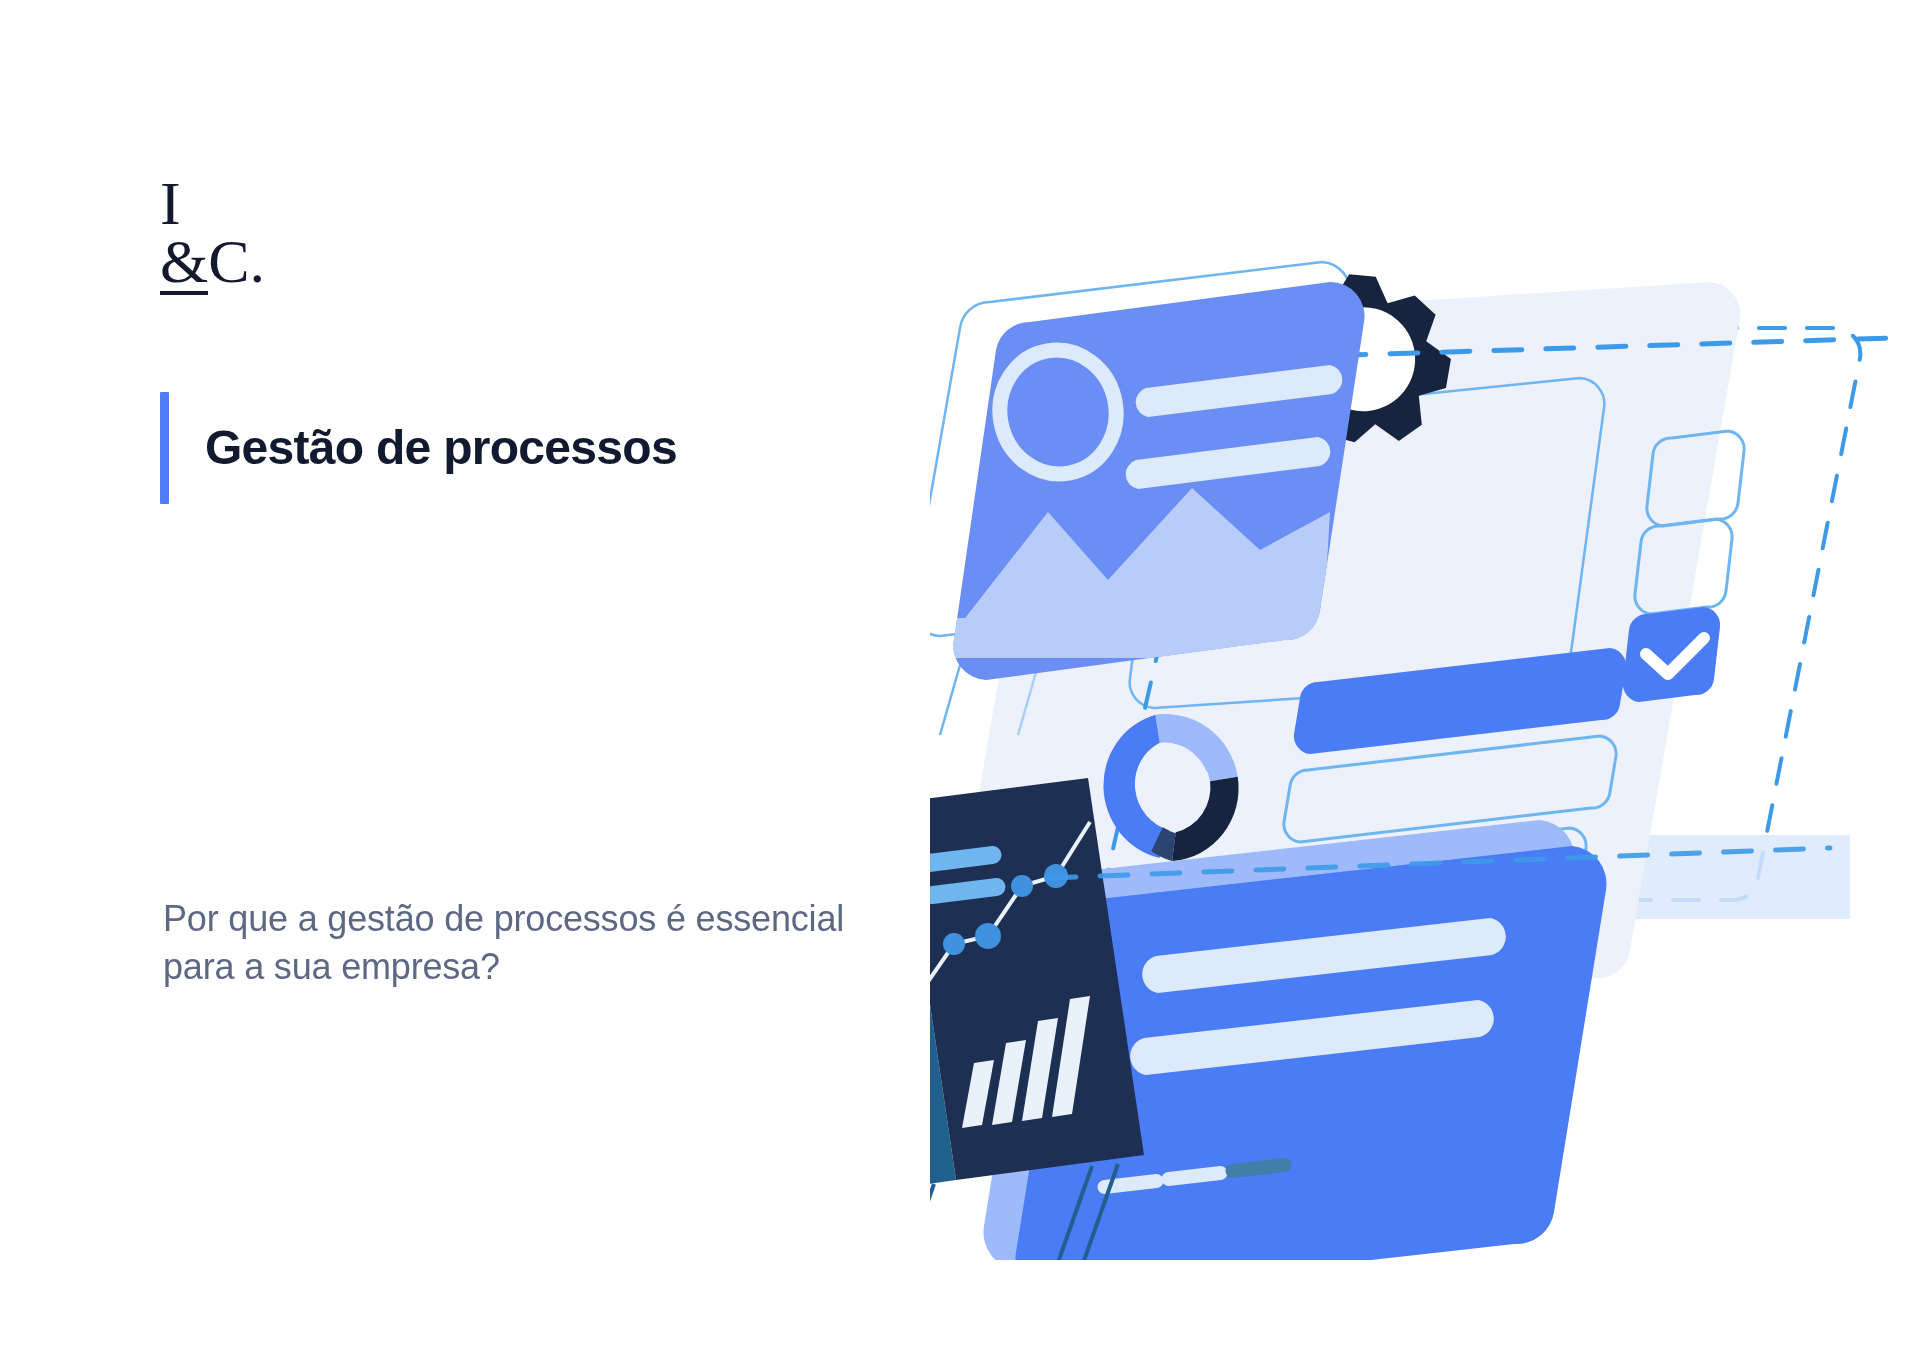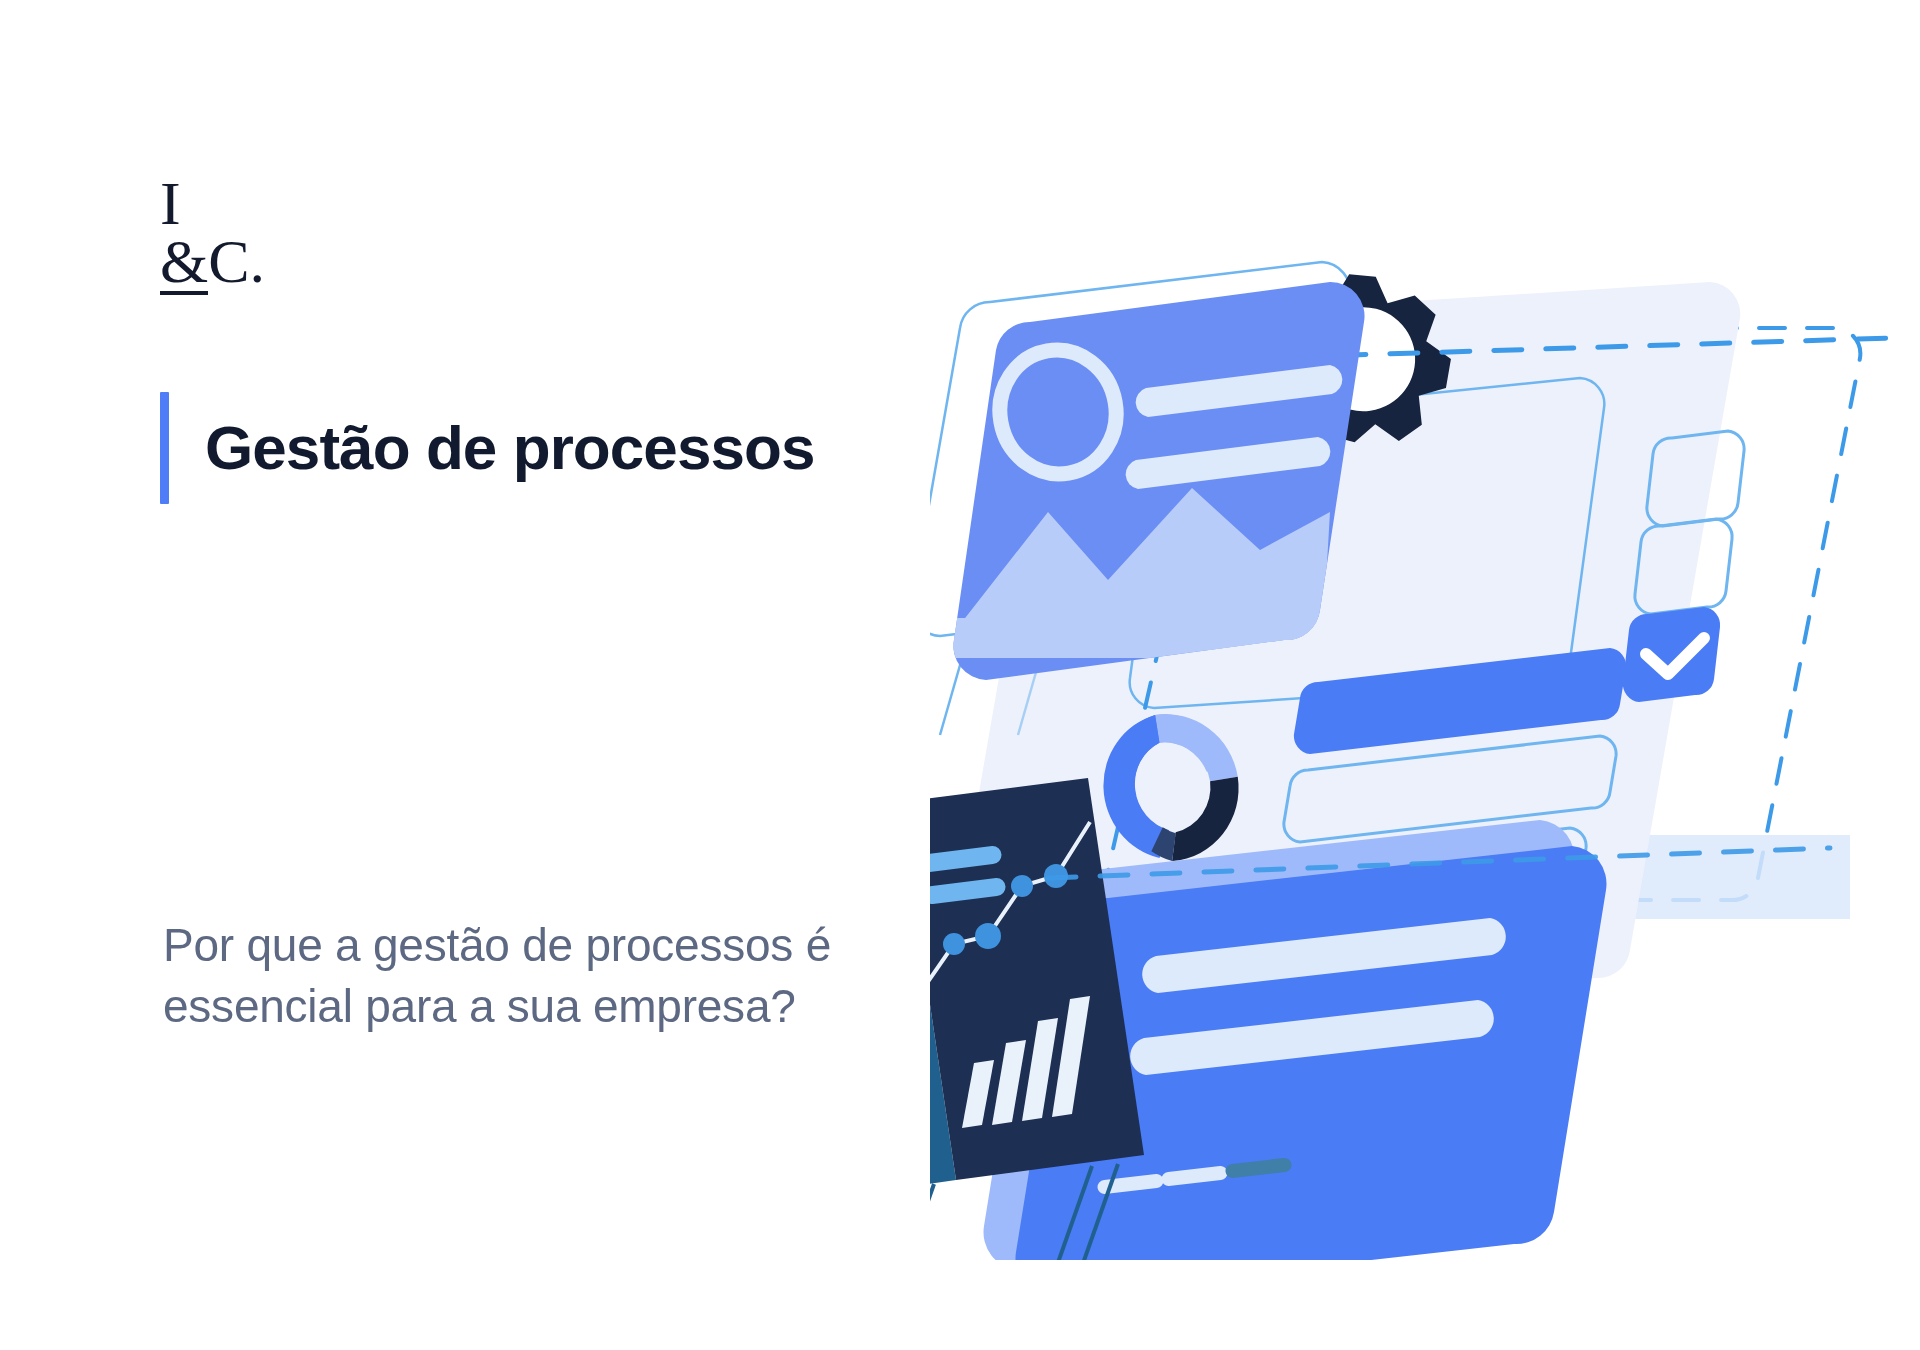--- a/index.html
+++ b/index.html
@@ -63,39 +63,38 @@
   }
   .title-bar {
     width: 9px;
     height: 112px;
     background: #4f7cf7;
     border-radius: 1px;
     flex: none;
   }
   .title-text {
     margin-left: 36px;
-    font-size: 62px;
+    font-size: 48px;
     font-weight: 700;
     color: #111a2f;
     letter-spacing: -0.015em;
     line-height: 112px;
     white-space: nowrap;
   }
 
   .subtitle {
     position: absolute;
     left: 163px;
     top: 895px;
     width: 700px;
-    font-size: 46px;
+    font-size: 36px;
     font-weight: 400;
     line-height: 1.32;
     color: #5d6882;
     letter-spacing: -0.005em;
-    margin-top: 20px;
   }
 
   
   .illus {
     position: absolute;
     left: 930px;
     top: 250px;
     width: 1010px;
     height: 1010px;
   }

